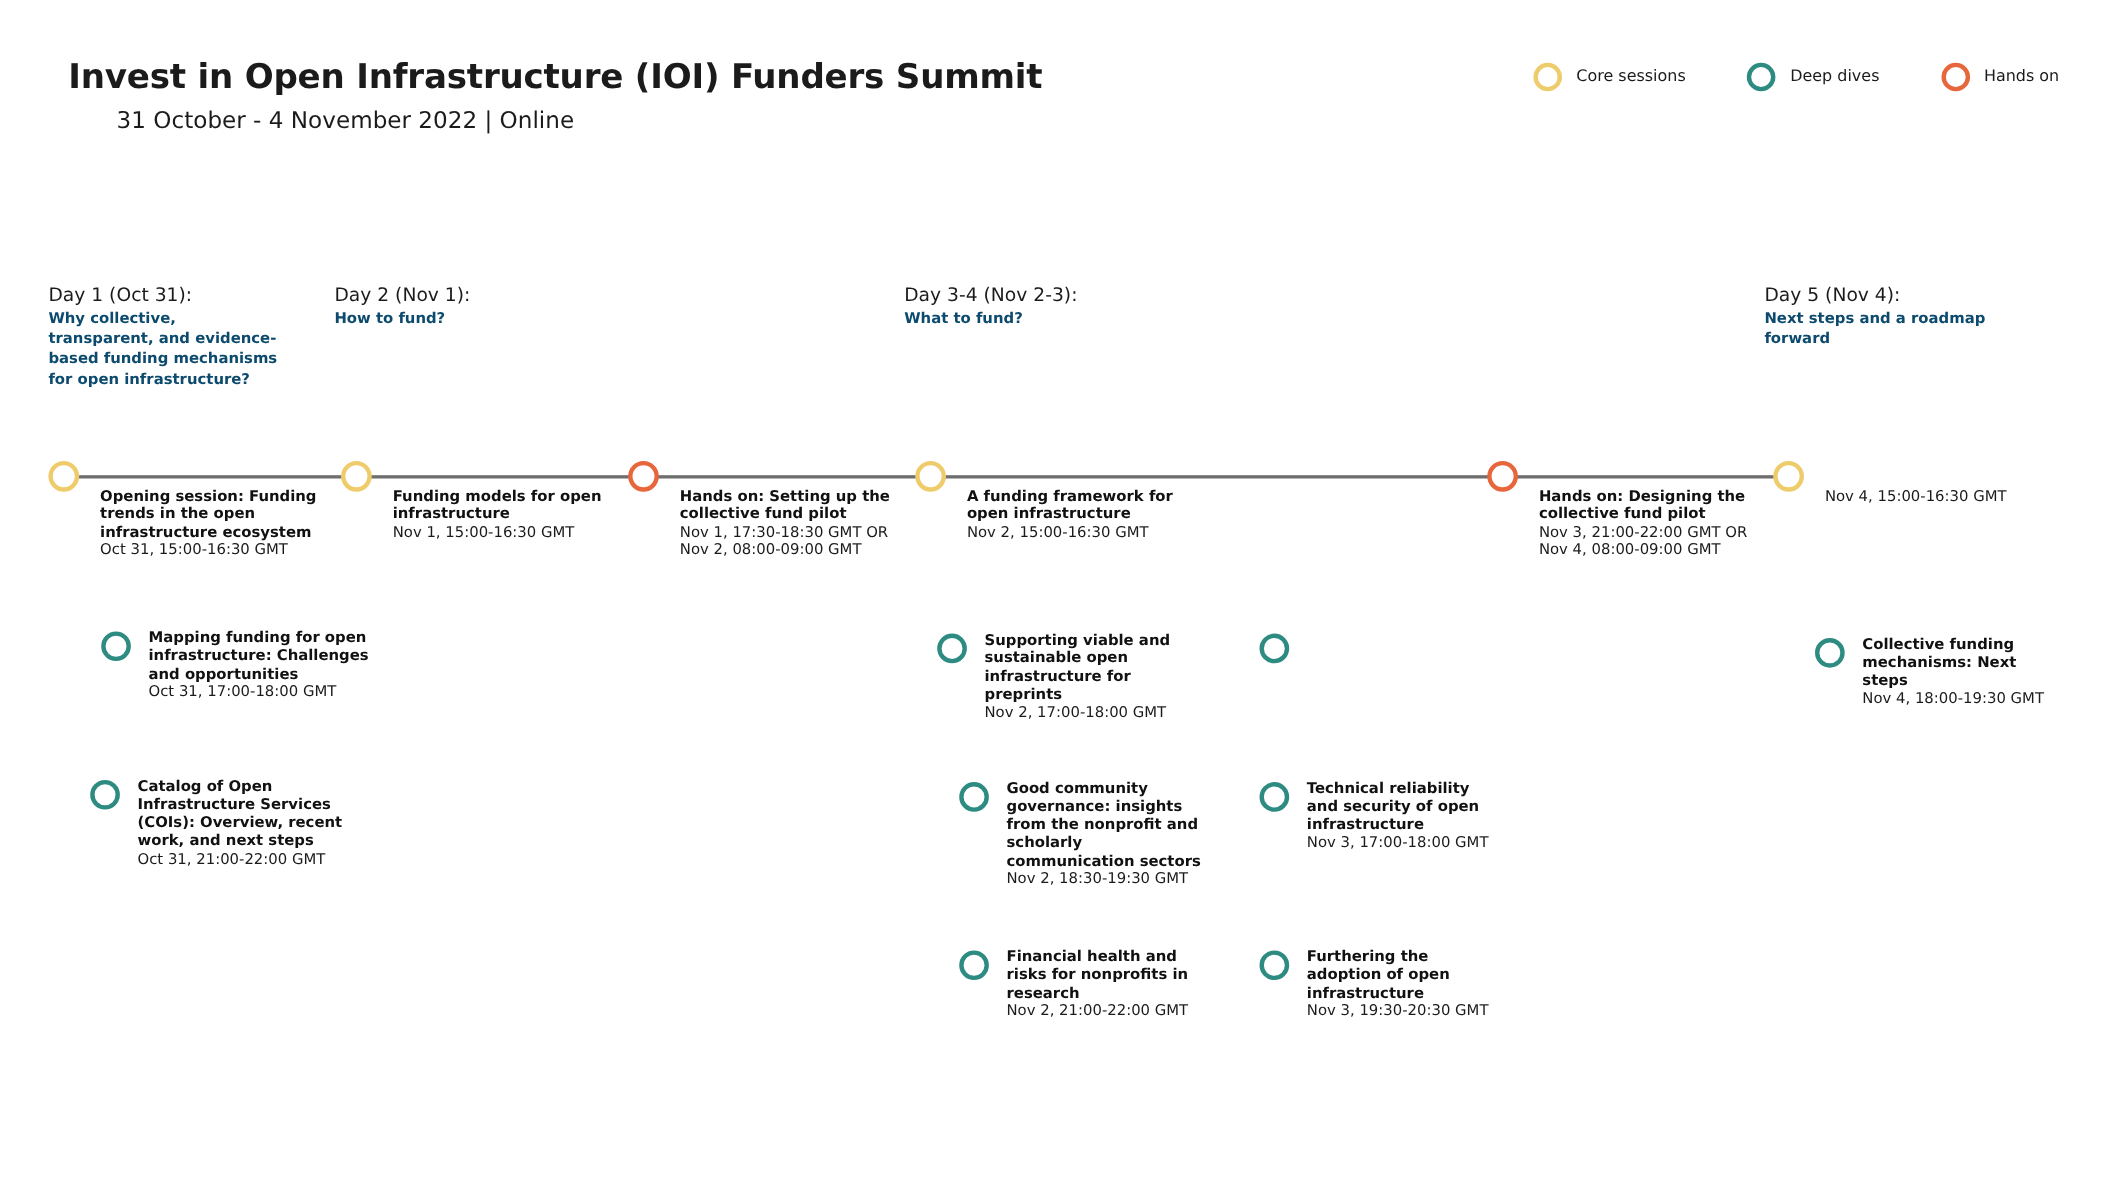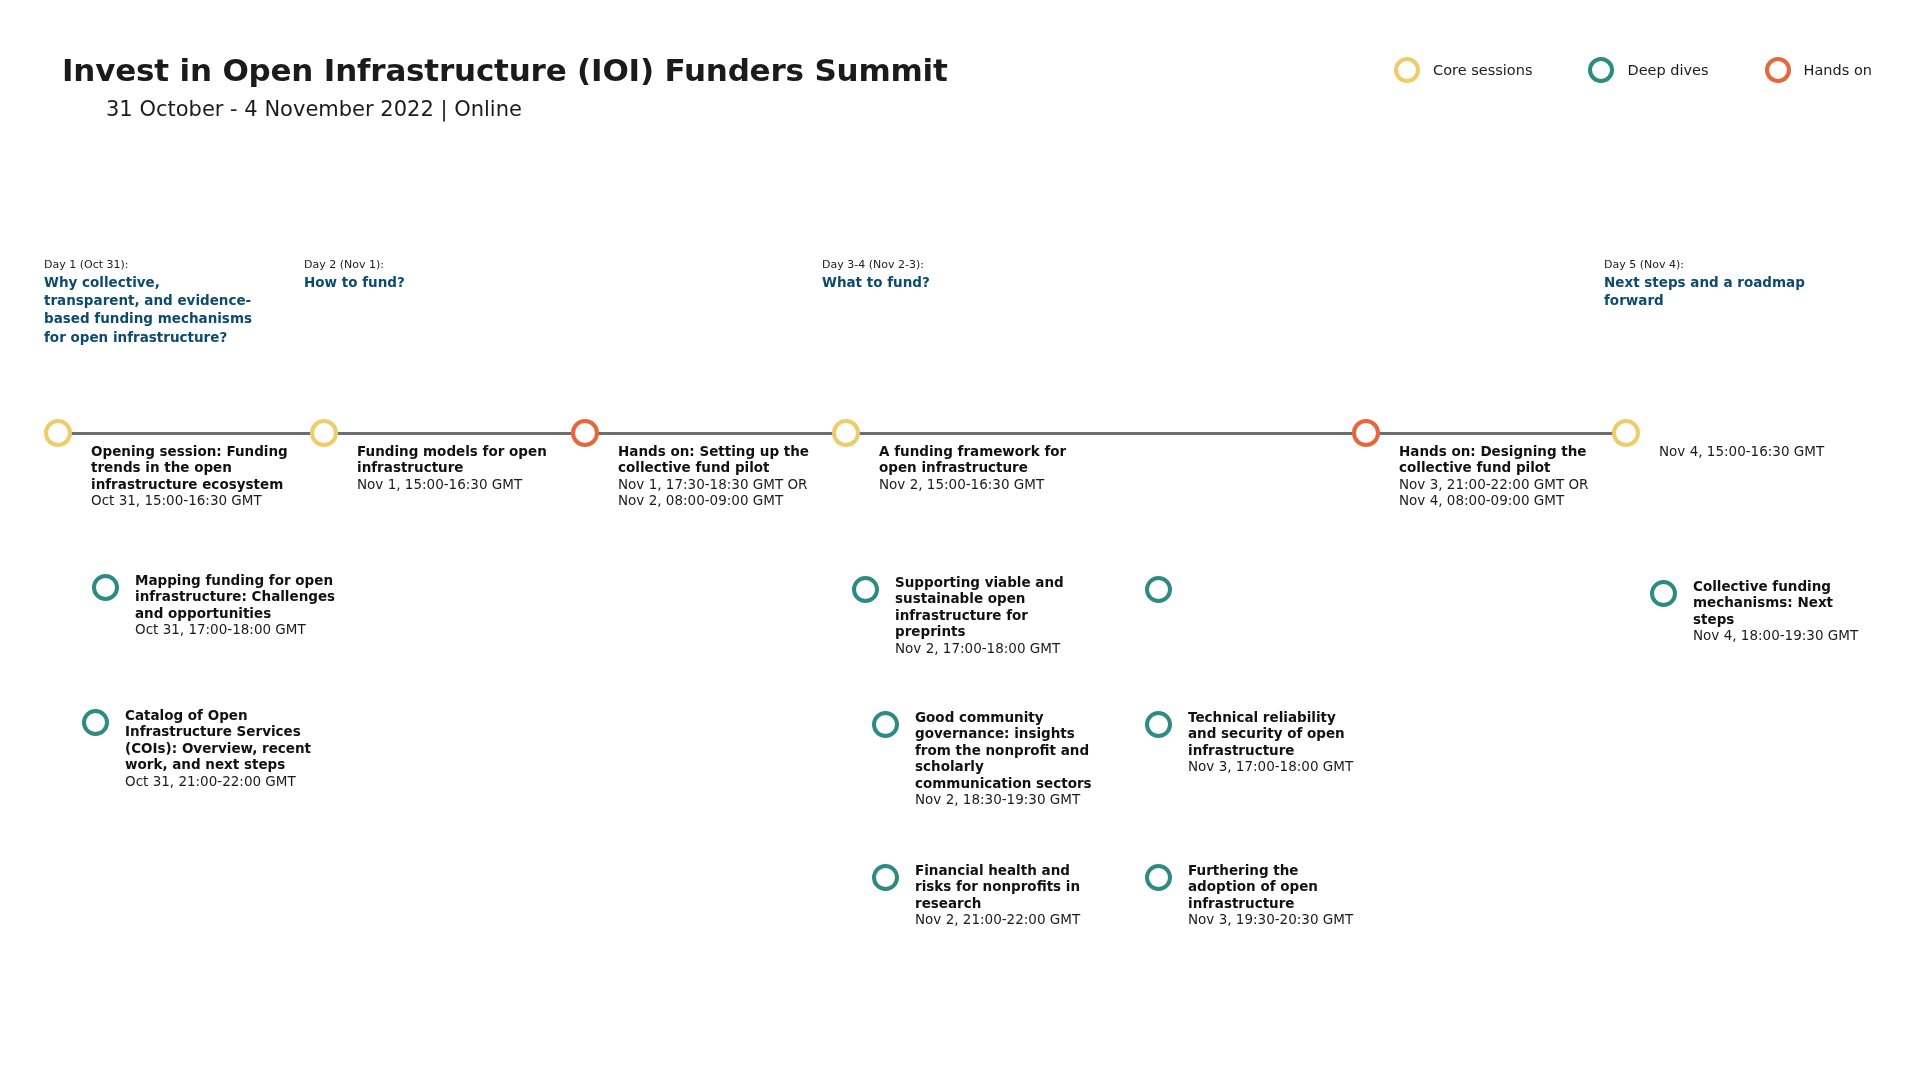--- a/index.html
+++ b/index.html
@@ -34,21 +34,21 @@
   .legend-label { font-size: 14.5px; color: #1b1b1b; white-space: nowrap; }
   .ring {
     border-radius: 50%;
     background: transparent;
     flex: none;
   }
   .ring.lg { width: 26px; height: 26px; border-width: 4.5px; border-style: solid; }
 
   
   .day-head { position: absolute; }
-  .day-kicker { font-size: 11px; color: #1b1b1b; line-height: 1.35; }
+  .day-kicker { font-size: 17px; color: #1b1b1b; line-height: 1.35; }
   .day-title  { font-size: 13.5px; font-weight: 700; color: #0c4a6e; line-height: 1.35; }
 
   
   #axis {
     position: absolute; left: 62px; top: 432px;
     width: 1574px; height: 3px; background: #6e6e6e;
   }
 
   
   .node { position: absolute; }

